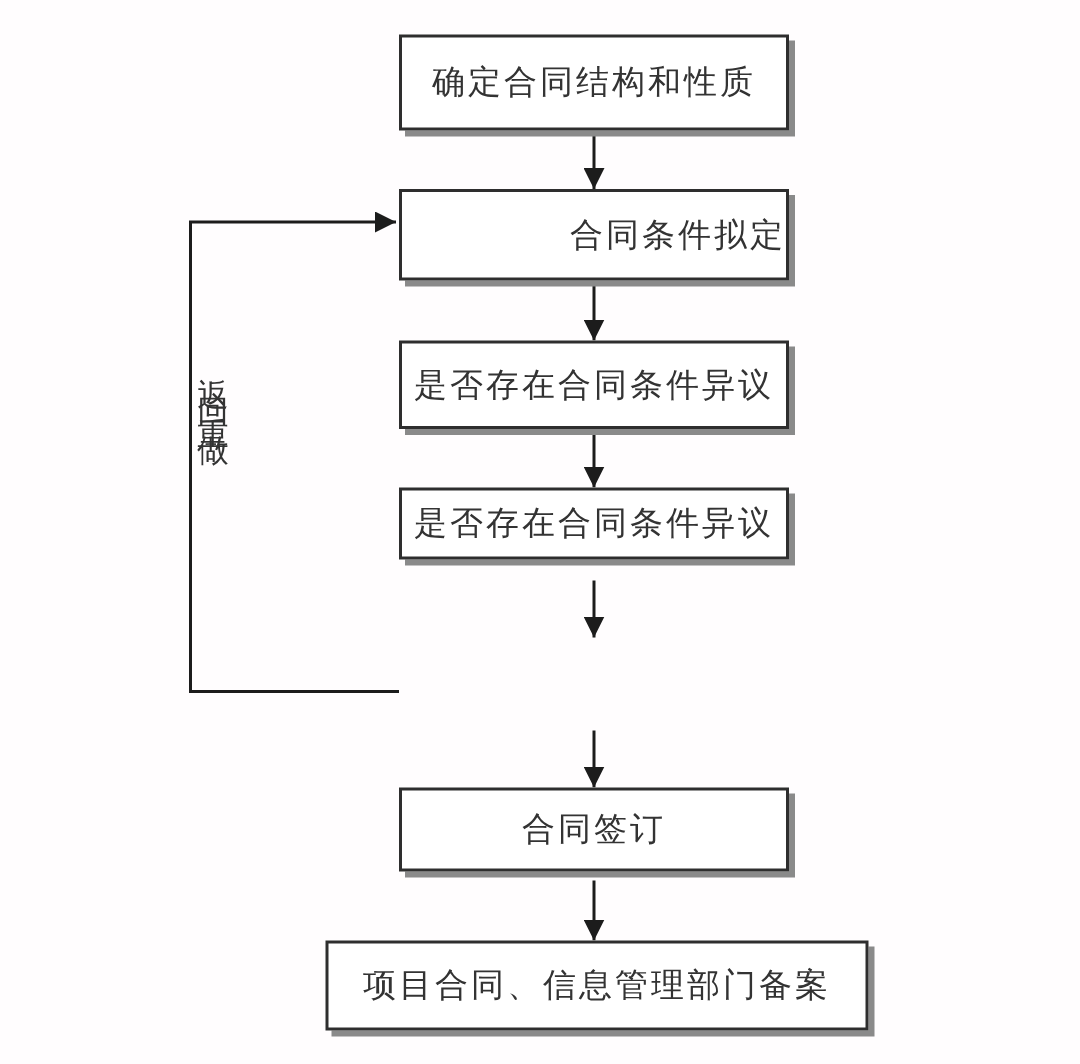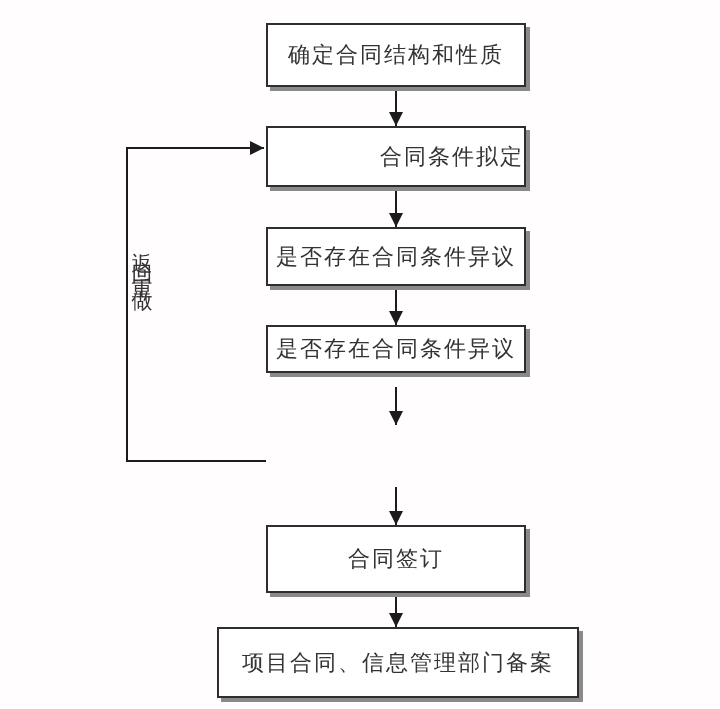--- a/index.html
+++ b/index.html
@@ -40,22 +40,22 @@
     letter-spacing: 2px;
     color: var(--text);
     text-align: center;
     white-space: nowrap;
   }
   .n1 { top: 23px;  height: 64px; }
   .n2 { top: 126px; height: 61px; justify-content: flex-end; }
   .n3 { top: 227px; height: 59px; }
   .n4 { top: 325px; height: 48px; }
   .n5 { top: 425px; height: 62px; }
-  .n6 { top: 525px; height: 68px; }
-  .n7 { top: 627px; height: 71px; left: 217px; width: 362px; }
+  .n6 { top: 525px; height: 56px; }
+  .n7 { top: 627px; height: 60px; left: 217px; width: 362px; }
   .loop-label {
     position: absolute;
     left: 131px;
     top: 235px;
     writing-mode: vertical-rl;
     text-orientation: upright;
     letter-spacing: 13px;
     font-size: 21px;
     color: var(--text);
     line-height: 1;

